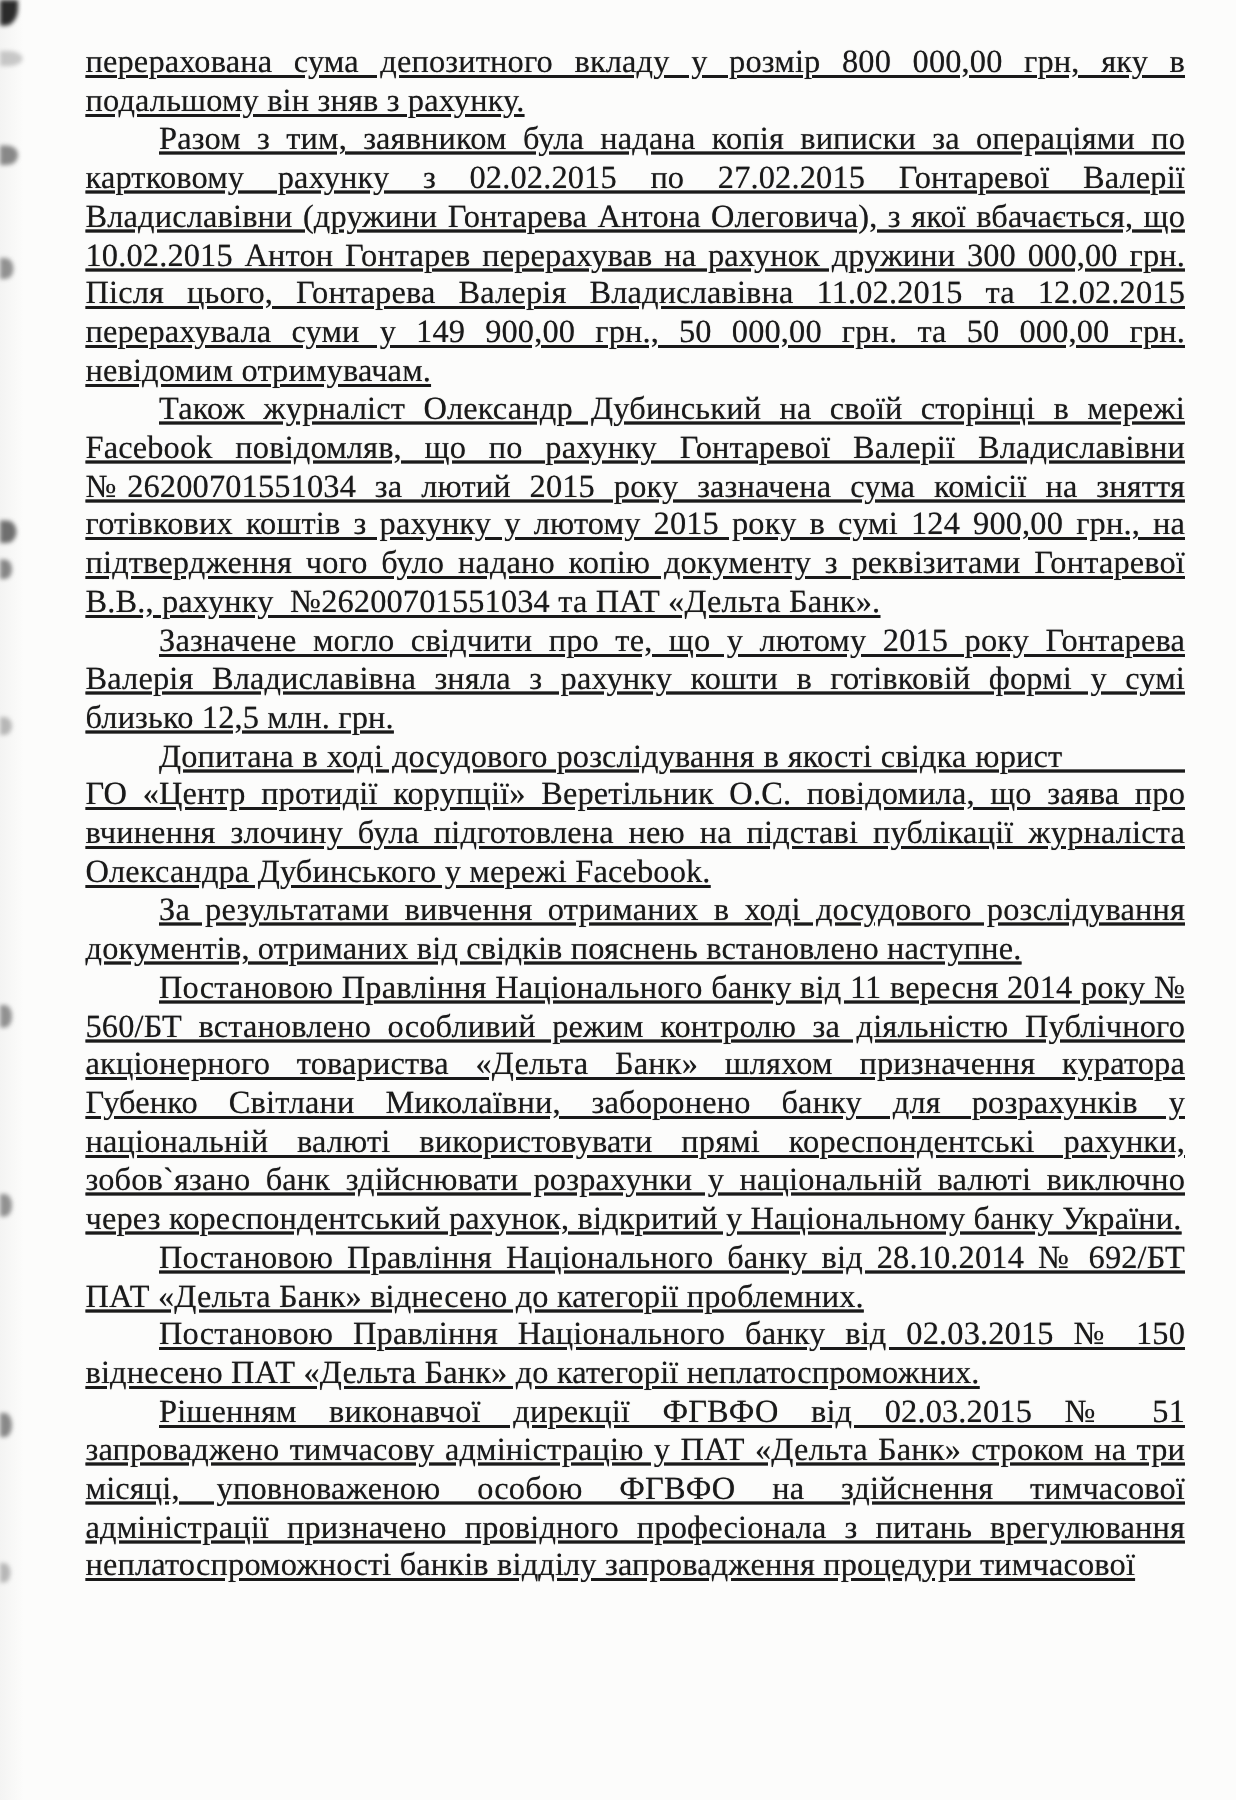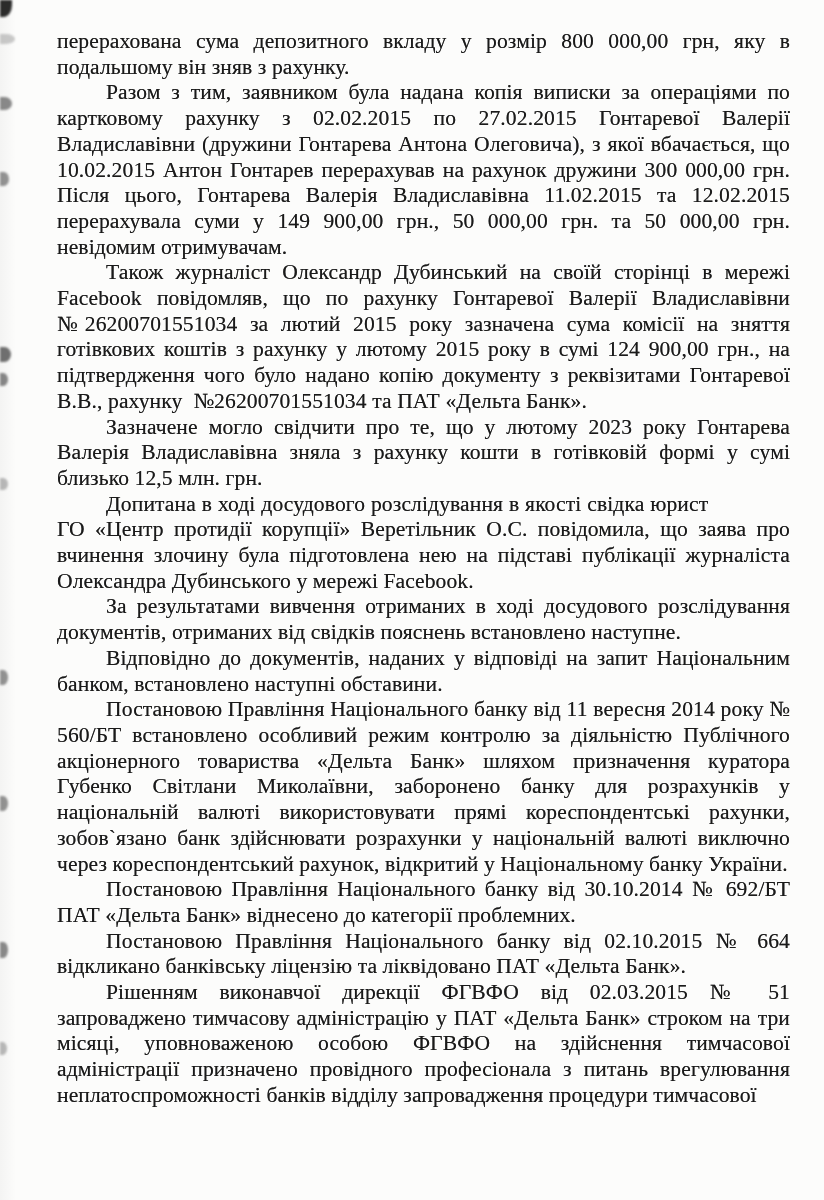--- a/index.html
+++ b/index.html
@@ -26,20 +26,21 @@
     font-size: 21.6px;
     line-height: 25.7px;
     letter-spacing: 0.1px;
     text-shadow: 0 0 0.5px rgba(25,25,25,0.65);
     hyphens: none;
   }
   .content p {
     margin: 0;
     padding: 0;
     text-indent: 49px;
+    text-decoration: underline;
   }
   .content p.no-indent {
     text-indent: 0;
   }
   .scan-artifact {
     position: absolute;
     left: 0;
     filter: blur(1.3px);
     border-radius: 0 60% 60% 0 / 0 50% 50% 0;
     pointer-events: none;
@@ -70,22 +71,21 @@
   <div class="scan-artifact a7"></div>
   <div class="scan-artifact a8"></div>
   <div class="scan-artifact a9"></div>
   <div class="scan-artifact a10"></div>
   <div class="scan-artifact a11"></div>
 
   <div class="content">
       <p class="no-indent">перерахована сума депозитного вкладу у розмір 800&nbsp;000,00 грн, яку в подальшому він зняв з рахунку.</p>
       <p>Разом з тим, заявником була надана копія виписки за операціями по картковому рахунку з 02.02.2015 по 27.02.2015 Гонтаревої Валерії Владиславівни (дружини Гонтарева Антона Олеговича), з якої вбачається, що 10.02.2015 Антон Гонтарев перерахував на рахунок дружини 300&nbsp;000,00 грн. Після цього, Гонтарева Валерія Владиславівна 11.02.2015 та 12.02.2015 перерахувала суми у 149&nbsp;900,00 грн., 50&nbsp;000,00 грн. та 50&nbsp;000,00 грн. невідомим отримувачам.</p>
       <p>Також журналіст Олександр Дубинський на своїй сторінці в мережі Facebook повідомляв, що по рахунку Гонтаревої Валерії Владиславівни №26200701551034 за лютий 2015 року зазначена сума комісії на зняття готівкових коштів з рахунку у лютому 2015 року в сумі 124&nbsp;900,00 грн., на підтвердження чого було надано копію документу з реквізитами Гонтаревої В.В., рахунку &nbsp;№26200701551034 та ПАТ «Дельта Банк».</p>
-      <p>Зазначене могло свідчити про те, що у лютому 2023 року Гонтарева Валерія Владиславівна зняла з рахунку кошти в готівковій формі у сумі близько 12,5 млн. грн.</p>
+      <p>Зазначене могло свідчити про те, що у лютому 2015 року Гонтарева Валерія Владиславівна зняла з рахунку кошти в готівковій формі у сумі близько 12,5 млн. грн.</p>
       <p>Допитана в ході досудового розслідування в якості свідка юрист&nbsp;&nbsp;&nbsp;&nbsp;&nbsp;&nbsp;&nbsp;&nbsp;&nbsp;&nbsp;&nbsp;&nbsp;&nbsp;&nbsp; ГО «Центр протидії корупції» Веретільник О.С. повідомила, що заява про вчинення злочину була підготовлена нею на підставі публікації журналіста Олександра Дубинського у мережі Facebook.</p>
       <p>За результатами вивчення отриманих в ході досудового розслідування документів, отриманих від свідків пояснень встановлено наступне.</p>
-      <p>Відповідно до документів, наданих у відповіді на запит Національним банком, встановлено наступні обставини.</p>
       <p>Постановою Правління Національного банку від 11 вересня 2014 року № 560/БТ встановлено особливий режим контролю за діяльністю Публічного акціонерного товариства «Дельта Банк» шляхом призначення куратора Губенко Світлани Миколаївни, заборонено банку для розрахунків у національній валюті використовувати прямі кореспондентські рахунки, зобов`язано банк здійснювати розрахунки у національній валюті виключно через кореспондентський рахунок, відкритий у Національному банку України.</p>
-      <p>Постановою Правління Національного банку від 30.10.2014 № 692/БТ ПАТ «Дельта Банк» віднесено до категорії проблемних.</p>
-      <p>Постановою Правління Національного банку від 02.10.2015 № 664 відкликано банківську ліцензію та ліквідовано ПАТ «Дельта Банк».</p>
+      <p>Постановою Правління Національного банку від 28.10.2014 № 692/БТ ПАТ «Дельта Банк» віднесено до категорії проблемних.</p>
+      <p>Постановою Правління Національного банку від 02.03.2015 № 150 віднесено ПАТ «Дельта Банк» до категорії неплатоспроможних.</p>
       <p>Рішенням виконавчої дирекції ФГВФО від 02.03.2015 № 51 запроваджено тимчасову адміністрацію у ПАТ «Дельта Банк» строком на три місяці, уповноваженою особою ФГВФО на здійснення тимчасової адміністрації призначено провідного професіонала з питань врегулювання неплатоспроможності банків відділу запровадження процедури тимчасової</p>
     </div>
 </div>
 
 </body></html>

